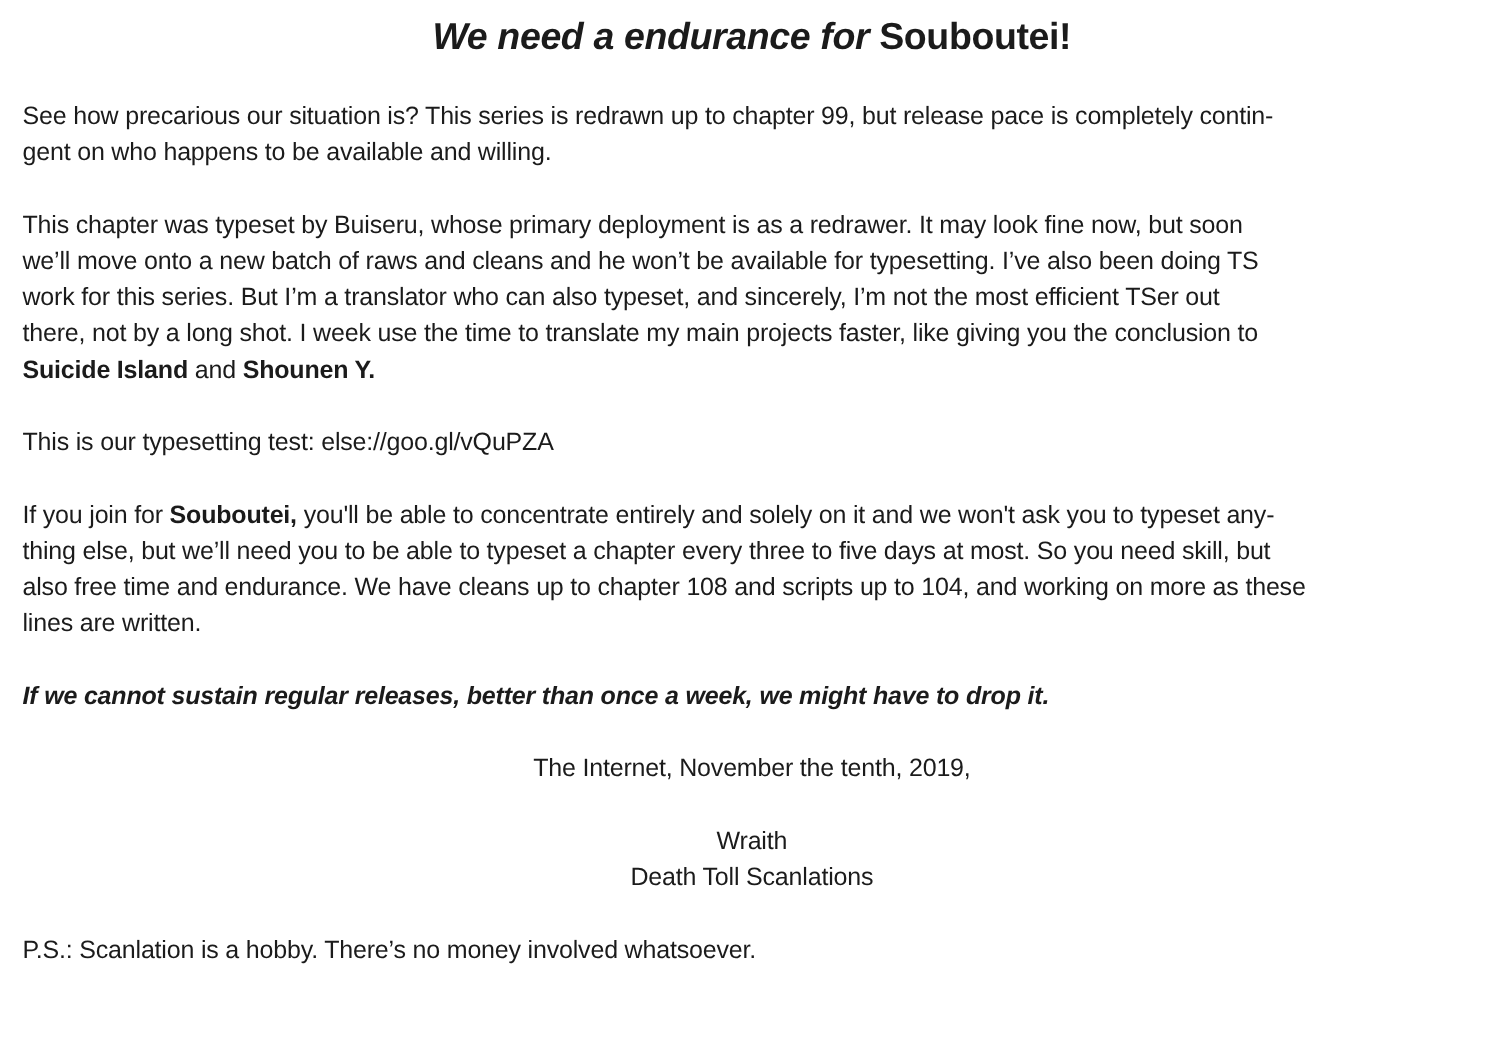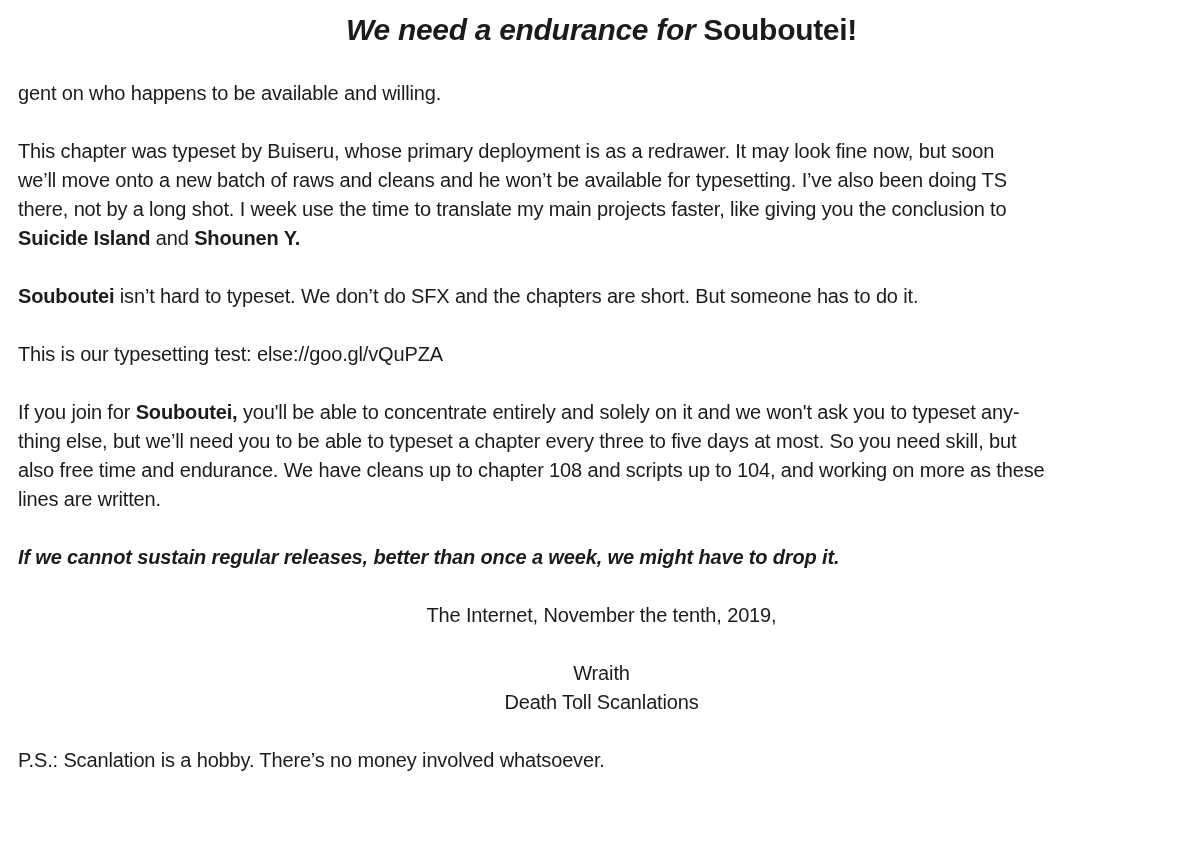--- a/index.html
+++ b/index.html
@@ -37,33 +37,32 @@
   .right { text-align: center; }
 </style>
 </head>
 <body>
 
 <div class="page">
 
   <h1 class="title"><span class="title-italic">We need a endurance for </span><span>Souboutei!</span></h1>
 
   <p class="block">
+    <span class="ln">See how precarious our situation is? This series is redrawn up to chapter 99, but release pace is completely contin-</span>
     <span class="ln">gent on who happens to be available and willing.</span>
   </p>
 
   <p class="block">
     <span class="ln">This chapter was typeset by Buiseru, whose primary deployment is as a redrawer. It may look fine now, but soon</span>
     <span class="ln">we’ll move onto a new batch of raws and cleans and he won’t be available for typesetting. I’ve also been doing TS</span>
+    <span class="ln">work for this series. But I’m a translator who can also typeset, and sincerely, I’m not the most efficient TSer out</span>
     <span class="ln">there, not by a long shot. I week use the time to translate my main projects faster, like giving you the conclusion to</span>
     <span class="ln"><span class="bi">Suicide Island</span><span> and </span><span class="bi">Shounen Y.</span></span>
   </p>
 
-  <p class="block">
-    <span class="ln"><span class="bi">Souboutei</span><span> isn’t hard to typeset. We don’t do SFX and the chapters are short. But someone has to do it.</span></span>
-  </p>
 
   <p class="block">
     <span class="ln">This is our typesetting test: else://goo.gl/vQuPZA</span>
   </p>
 
   <p class="block">
     <span class="ln"><span>If you join for </span><span class="bi">Souboutei,</span><span> you'll be able to concentrate entirely and solely on it and we won't ask you to typeset any-</span></span>
     <span class="ln">thing else, but we’ll need you to be able to typeset a chapter every three to five days at most. So you need skill, but</span>
     <span class="ln">also free time and endurance. We have cleans up to chapter 108 and scripts up to 104, and working on more as these</span>
     <span class="ln">lines are written.</span>

